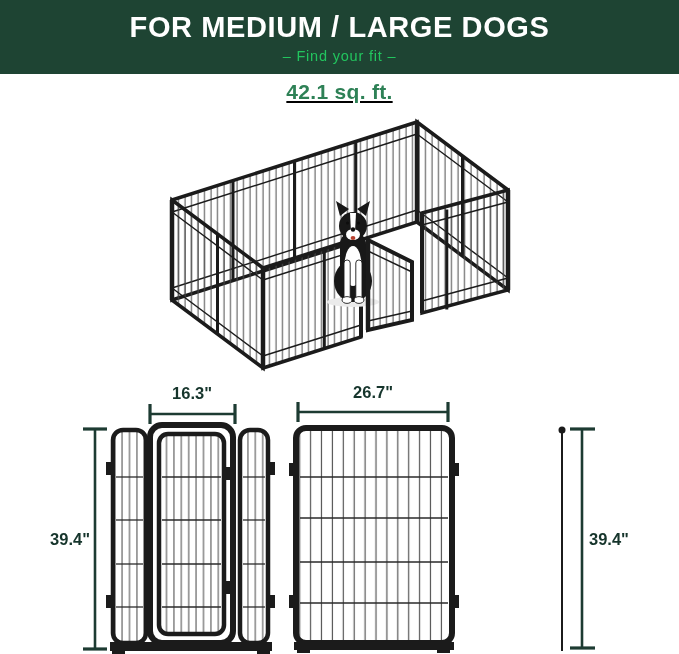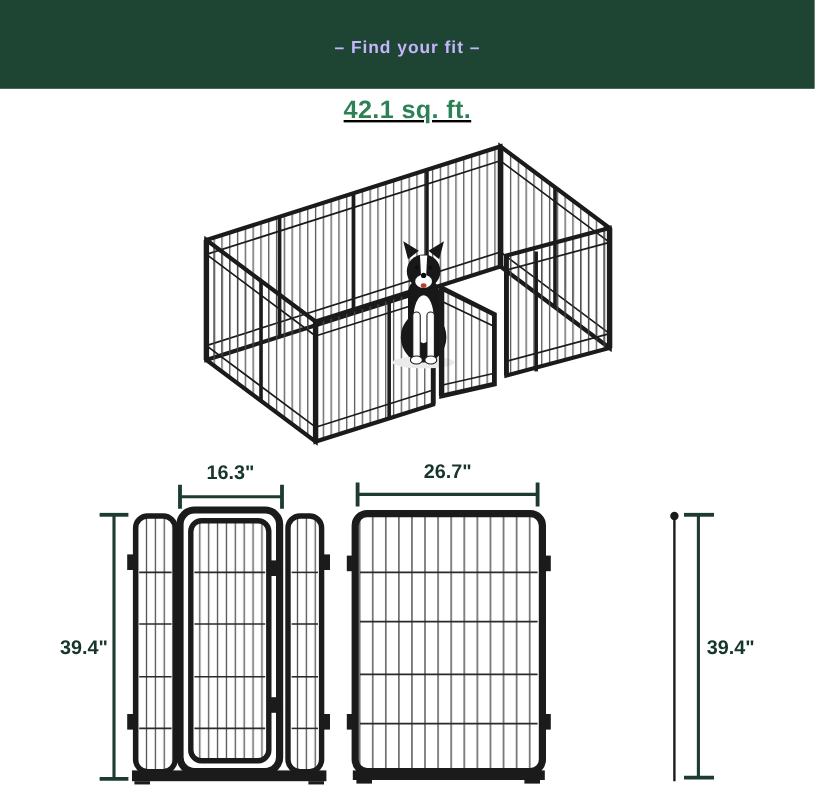--- a/index.html
+++ b/index.html
@@ -5,35 +5,36 @@
   html,body{margin:0;padding:0;background:#ffffff;width:679px;height:654px;overflow:hidden;}
   body{font-family:"Liberation Sans", sans-serif;}
   .banner{
     width:679px;height:74px;background:#1e4433;color:#ffffff;
     display:flex;flex-direction:column;align-items:center;justify-content:center;
   }
   .banner-title{
     font-size:29px;font-weight:800;letter-spacing:0.6px;line-height:1.05;margin-top:2px;
   }
   .banner-subtitle{
-    font-size:14.5px;font-weight:700;letter-spacing:0.8px;margin-top:5px;color:#c4b5fd;
+    font-size:14.5px;font-weight:400;letter-spacing:0.8px;margin-top:5px;color:#22c55e;
   }
   .area-row{
     width:679px;height:36px;display:flex;align-items:center;justify-content:center;text-decoration:underline;
   }
   .area-label{
     color:#2e8156;font-size:21px;font-weight:700;letter-spacing:0.3px;
   }
   svg{display:block;}
   .dim-text{fill:#16352c;font-size:16.5px;font-weight:700;font-family:"Liberation Sans",sans-serif;}
 </style>
 </head>
 <body>
 
 <div class="banner">
+  <div class="banner-title">FOR MEDIUM / LARGE DOGS</div>
   <div class="banner-subtitle">–  Find your fit  –</div>
 </div>
 
 <div class="area-row">
   <span class="area-label">42.1 sq. ft.</span>
 </div>
 
 <svg width="679" height="275" viewBox="0 0 679 275">
   <defs>
     <pattern id="isoMesh" width="6.5" height="275" patternUnits="userSpaceOnUse">

